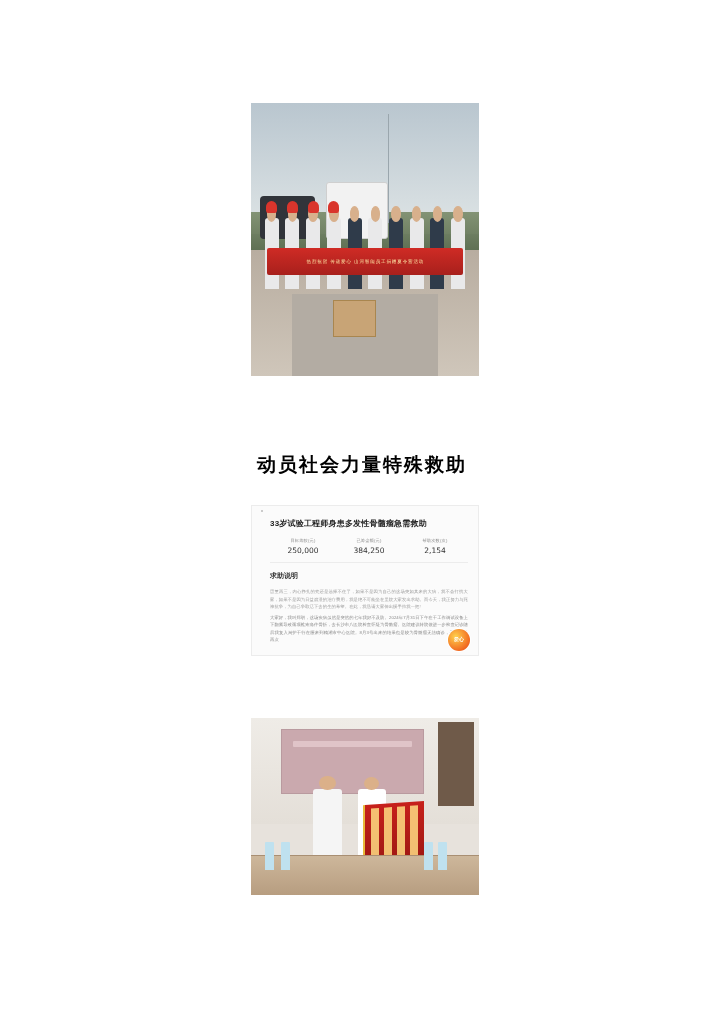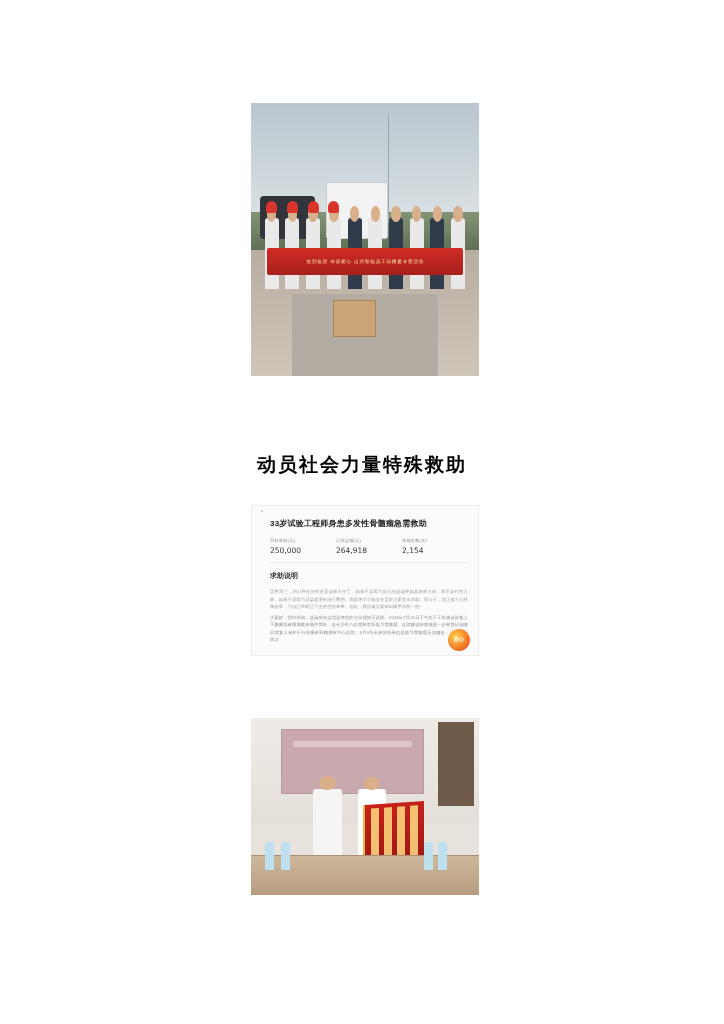--- a/index.html
+++ b/index.html
@@ -132,20 +132,21 @@
   }
   .stats {
     display: flex;
     justify-content: space-between;
     border-bottom: 1px solid #ececec;
     padding-bottom: 7px;
     margin-bottom: 8px;
   }
   .stat {
     flex: 1;
+    text-align: center;
   }
   .stat-label {
     font-size: 4.2px;
     color: #8e8e8e;
     letter-spacing: .2px;
     margin-bottom: 3px;
   }
   .stat-value {
     font-size: 7.5px;
     color: #333;
@@ -292,21 +293,21 @@
     <div class="card-dot"></div>
     <div class="card-title">33岁试验工程师身患多发性骨髓瘤急需救助</div>
 
     <div class="stats">
       <div class="stat">
         <div class="stat-label">目标筹款(元)</div>
         <div class="stat-value">250,000</div>
       </div>
       <div class="stat">
         <div class="stat-label">已筹金额(元)</div>
-        <div class="stat-value">264,918</div>
+        <div class="stat-value">384,250</div>
       </div>
       <div class="stat">
         <div class="stat-label">帮助次数(次)</div>
         <div class="stat-value">2,154</div>
       </div>
     </div>
 
     <div class="section-title">求助说明</div>
 
     <div class="body-text">

